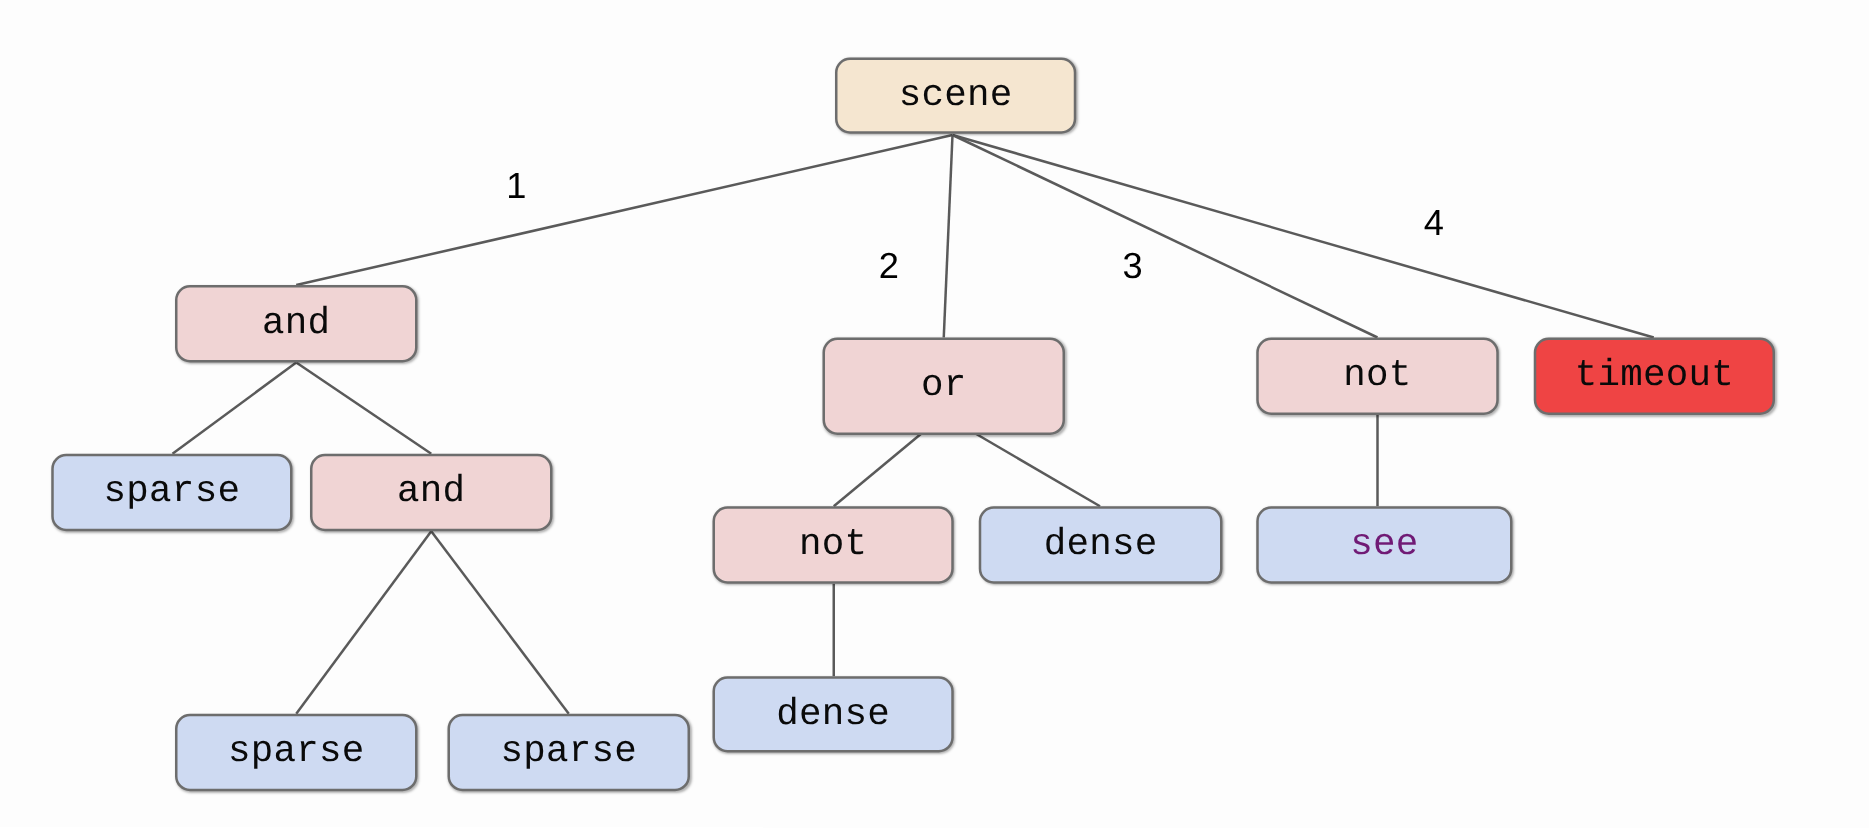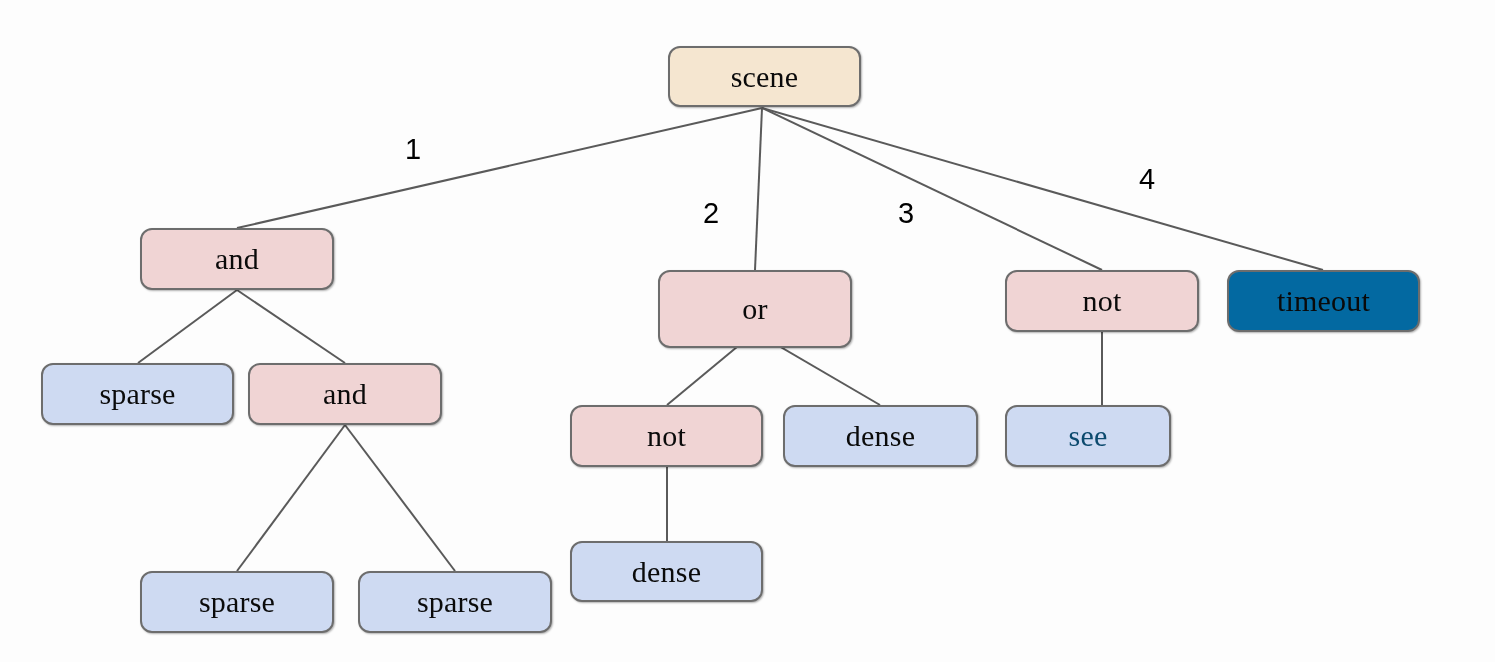--- a/index.html
+++ b/index.html
@@ -30,21 +30,21 @@
     box-sizing: border-box;
     border: 2px solid #6d6d6d;
     border-radius: 12px;
     display: flex;
     align-items: center;
     justify-content: center;
     font-size: 30px;
     color: #0a0a0a;
     letter-spacing: 0.2px;
     box-shadow: 1px 1px 2px rgba(0,0,0,0.30);
-    font-family: Liberation Serif, serif;
+    font-family: Liberation Mono, monospace;
     white-space: nowrap;
   }
   .edge-label {
     position: absolute;
     font-size: 29px;
     color: #000000;
     font-family: "Liberation Sans", sans-serif;
     line-height: 1;
     white-space: nowrap;
   }
@@ -65,26 +65,26 @@
       <line x1="755" y1="332" x2="667" y2="405" stroke="#5a5a5a" stroke-width="2"></line>
       <line x1="755" y1="332" x2="880" y2="405" stroke="#5a5a5a" stroke-width="2"></line>
       <line x1="667" y1="467" x2="667" y2="541" stroke="#5a5a5a" stroke-width="2"></line>
       <line x1="1102" y1="332" x2="1102" y2="405" stroke="#5a5a5a" stroke-width="2"></line>
     </svg>
   <div id="node-layer">
       <div class="node" style="left: 668px; top: 46px; width: 193px; height: 61px; background: rgb(245, 230, 208); border-color: rgb(109, 109, 109); color: rgb(10, 10, 10);">scene</div>
       <div class="node" style="left: 140px; top: 228px; width: 194px; height: 62px; background: rgb(240, 212, 212); border-color: rgb(109, 109, 109); color: rgb(10, 10, 10);">and</div>
       <div class="node" style="left: 658px; top: 270px; width: 194px; height: 78px; background: rgb(240, 212, 212); border-color: rgb(109, 109, 109); color: rgb(10, 10, 10);">or</div>
       <div class="node" style="left: 1005px; top: 270px; width: 194px; height: 62px; background: rgb(240, 212, 212); border-color: rgb(109, 109, 109); color: rgb(10, 10, 10);">not</div>
-      <div class="node" style="left: 1227px; top: 270px; width: 193px; height: 62px; background: #0369a1; border-color: rgb(109, 109, 109); color: rgb(10, 10, 10);">timeout</div>
+      <div class="node" style="left: 1227px; top: 270px; width: 193px; height: 62px; background: #ef4444; border-color: rgb(109, 109, 109); color: rgb(10, 10, 10);">timeout</div>
       <div class="node" style="left: 41px; top: 363px; width: 193px; height: 62px; background: rgb(206, 218, 242); border-color: rgb(109, 109, 109); color: rgb(10, 10, 10);">sparse</div>
       <div class="node" style="left: 248px; top: 363px; width: 194px; height: 62px; background: rgb(240, 212, 212); border-color: rgb(109, 109, 109); color: rgb(10, 10, 10);">and</div>
       <div class="node" style="left: 570px; top: 405px; width: 193px; height: 62px; background: rgb(240, 212, 212); border-color: rgb(109, 109, 109); color: rgb(10, 10, 10);">not</div>
       <div class="node" style="left: 783px; top: 405px; width: 195px; height: 62px; background: rgb(206, 218, 242); border-color: rgb(109, 109, 109); color: rgb(10, 10, 10);">dense</div>
-      <div class="node" style="left: 1005px; top: 405px; width: 166px; height: 62px; background: rgb(206, 218, 242); border-color: rgb(109, 109, 109); color: #0c4a6e;">see</div>
+      <div class="node" style="left: 1005px; top: 405px; width: 205px; height: 62px; background: rgb(206, 218, 242); border-color: rgb(109, 109, 109); color: #701a75;">see</div>
       <div class="node" style="left: 570px; top: 541px; width: 193px; height: 61px; background: rgb(206, 218, 242); border-color: rgb(109, 109, 109); color: rgb(10, 10, 10);">dense</div>
       <div class="node" style="left: 140px; top: 571px; width: 194px; height: 62px; background: rgb(206, 218, 242); border-color: rgb(109, 109, 109); color: rgb(10, 10, 10);">sparse</div>
       <div class="node" style="left: 358px; top: 571px; width: 194px; height: 62px; background: rgb(206, 218, 242); border-color: rgb(109, 109, 109); color: rgb(10, 10, 10);">sparse</div>
     </div>
   <div id="label-layer">
       <div class="edge-label" style="left: 405px; top: 135px;">1</div>
       <div class="edge-label" style="left: 703px; top: 199px;">2</div>
       <div class="edge-label" style="left: 898px; top: 199px;">3</div>
       <div class="edge-label" style="left: 1139px; top: 165px;">4</div>
     </div>

